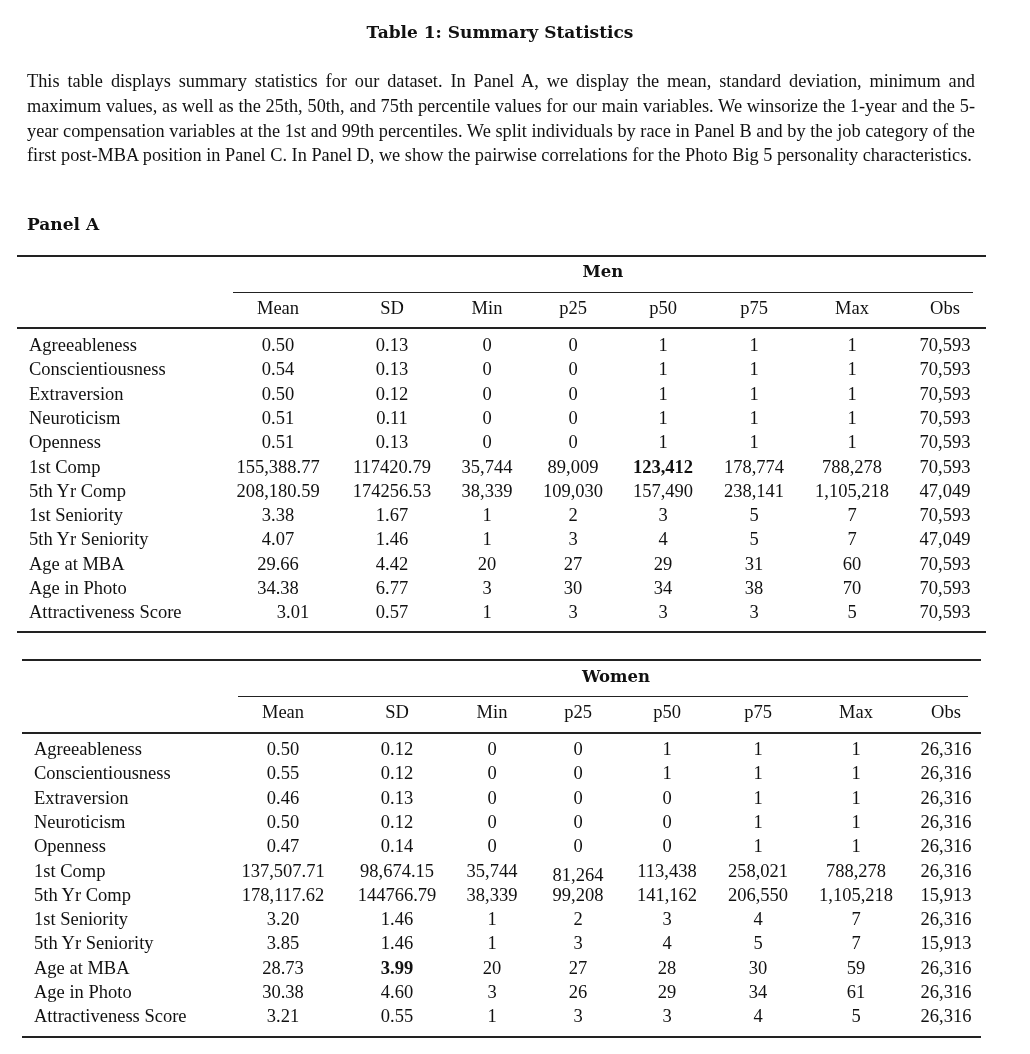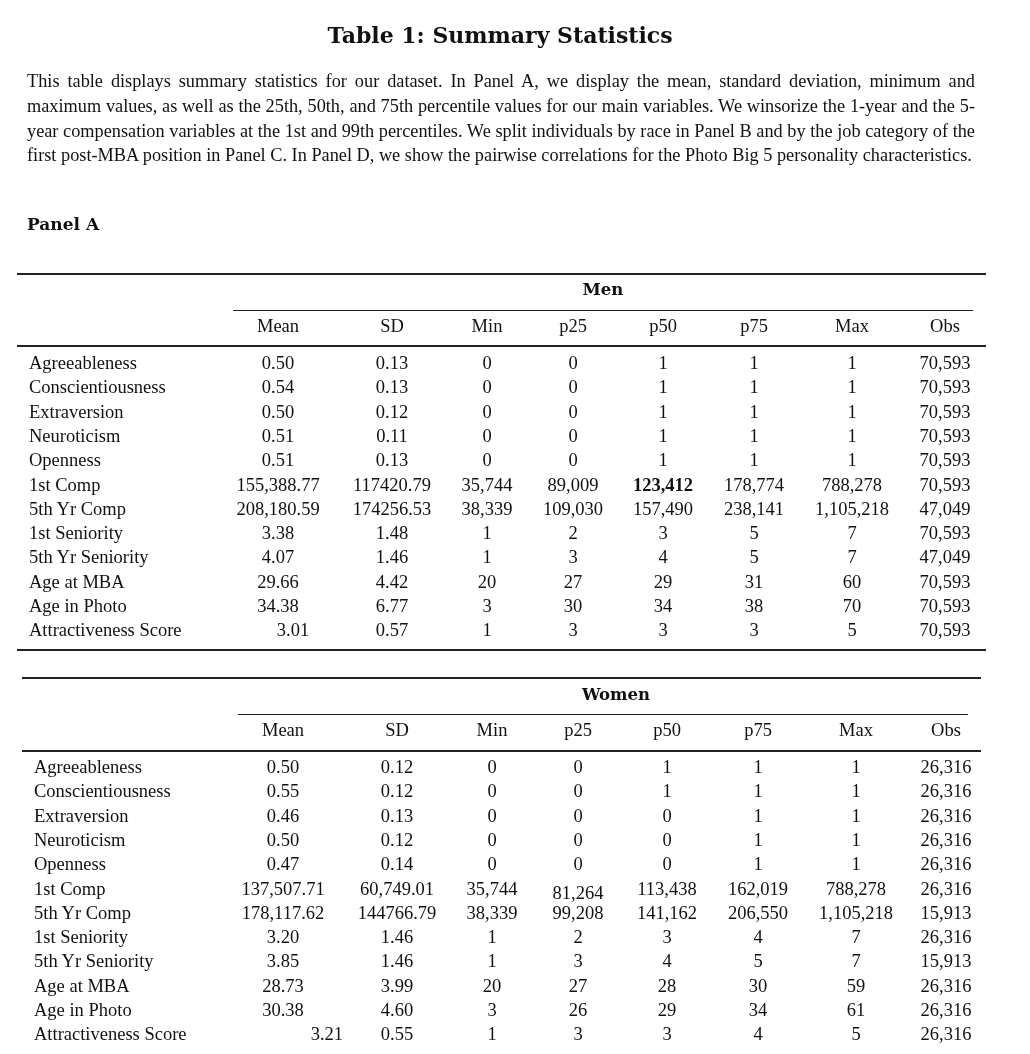--- a/index.html
+++ b/index.html
@@ -3,35 +3,35 @@
 <meta charset="utf-8">
 <style>
   html, body { margin: 0; padding: 0; background: #ffffff; }
   body {
     width: 1030px; height: 1054px; position: relative; overflow: hidden;
     font-family: "DejaVu Serif", "Liberation Serif", serif;
     color: #111;
   }
   .title {
     position: absolute; left: 0; width: 1000px; top: 22px;
-    text-align: center; font-weight: bold; font-size: 22px;
+    text-align: center; font-weight: bold; font-size: 17px;
     font-family: "DejaVu Serif", serif;
   }
   .caption {
     position: absolute; left: 27px; top: 69px; width: 948px;
     font-family: "Liberation Serif", serif; font-size: 18.3px; line-height: 24.8px;
     text-align: justify;
   }
   .panel-label {
     position: absolute; left: 27px; top: 214px;
     font-family: "DejaVu Serif", serif; font-weight: bold; font-size: 17px;
   }
   .tbl {
     position: absolute;
-    font-family: "Liberation Serif", serif; font-size: 18.5px; margin-top: 18px;
+    font-family: "Liberation Serif", serif; font-size: 18.5px;
   }
   .tbl .rule { position: absolute; background: #222; }
   .tbl .group-title {
     position: absolute; font-family: "DejaVu Serif", serif; font-weight: bold; font-size: 16.5px;
     text-align: center;
   }
   .tbl .hdr, .tbl .cell, .tbl .rowlabel { position: absolute; white-space: nowrap; }
   .tbl .hdr { text-align: center; }
   .tbl .cell { text-align: center; }
   .tbl .rowlabel { text-align: left; }
@@ -131,21 +131,21 @@
         <div class="cell" style="top: 0px; left: 410px; width: 120px;">38,339</div>
         <div class="cell" style="top: 0px; left: 496px; width: 120px;">109,030</div>
         <div class="cell" style="top: 0px; left: 586px; width: 120px;">157,490</div>
         <div class="cell" style="top: 0px; left: 677px; width: 120px;">238,141</div>
         <div class="cell" style="top: 0px; left: 775px; width: 120px;">1,105,218</div>
         <div class="cell" style="top: 0px; left: 868px; width: 120px;">47,049</div>
       </div>
       <div style="position: absolute; left: 0px; top: 250.1px; width: 969px; height: 24.3px;">
         <div class="rowlabel" style="left: 12px; top: 0px;">1st Seniority</div>
         <div class="cell" style="top: 0px; left: 201px; width: 120px;">3.38</div>
-        <div class="cell" style="top: 0px; left: 315px; width: 120px;">1.48</div>
+        <div class="cell" style="top: 0px; left: 315px; width: 120px;">1.67</div>
         <div class="cell" style="top: 0px; left: 410px; width: 120px;">1</div>
         <div class="cell" style="top: 0px; left: 496px; width: 120px;">2</div>
         <div class="cell" style="top: 0px; left: 586px; width: 120px;">3</div>
         <div class="cell" style="top: 0px; left: 677px; width: 120px;">5</div>
         <div class="cell" style="top: 0px; left: 775px; width: 120px;">7</div>
         <div class="cell" style="top: 0px; left: 868px; width: 120px;">70,593</div>
       </div>
       <div style="position: absolute; left: 0px; top: 274.4px; width: 969px; height: 24.3px;">
         <div class="rowlabel" style="left: 12px; top: 0px;">5th Yr Seniority</div>
         <div class="cell" style="top: 0px; left: 201px; width: 120px;">4.07</div>
@@ -256,25 +256,25 @@
         <div class="cell" style="top: 0px; left: 410px; width: 120px;">0</div>
         <div class="cell" style="top: 0px; left: 496px; width: 120px;">0</div>
         <div class="cell" style="top: 0px; left: 585px; width: 120px;">0</div>
         <div class="cell" style="top: 0px; left: 676px; width: 120px;">1</div>
         <div class="cell" style="top: 0px; left: 774px; width: 120px;">1</div>
         <div class="cell" style="top: 0px; left: 864px; width: 120px;">26,316</div>
       </div>
       <div style="position: absolute; left: 0px; top: 201.5px; width: 959px; height: 24.3px;">
         <div class="rowlabel" style="left: 12px; top: 0px;">1st Comp</div>
         <div class="cell" style="top: 0px; left: 201px; width: 120px;">137,507.71</div>
-        <div class="cell" style="top: 0px; left: 315px; width: 120px;">60,749.01</div>
+        <div class="cell" style="top: 0px; left: 315px; width: 120px;">98,674.15</div>
         <div class="cell" style="top: 0px; left: 410px; width: 120px;">35,744</div>
         <div class="cell" style="top: 4px; left: 496px; width: 120px;">81,264</div>
         <div class="cell" style="top: 0px; left: 585px; width: 120px;">113,438</div>
-        <div class="cell" style="top: 0px; left: 676px; width: 120px;">162,019</div>
+        <div class="cell" style="top: 0px; left: 676px; width: 120px;">258,021</div>
         <div class="cell" style="top: 0px; left: 774px; width: 120px;">788,278</div>
         <div class="cell" style="top: 0px; left: 864px; width: 120px;">26,316</div>
       </div>
       <div style="position: absolute; left: 0px; top: 225.8px; width: 959px; height: 24.3px;">
         <div class="rowlabel" style="left: 12px; top: 0px;">5th Yr Comp</div>
         <div class="cell" style="top: 0px; left: 201px; width: 120px;">178,117.62</div>
         <div class="cell" style="top: 0px; left: 315px; width: 120px;">144766.79</div>
         <div class="cell" style="top: 0px; left: 410px; width: 120px;">38,339</div>
         <div class="cell" style="top: 0px; left: 496px; width: 120px;">99,208</div>
         <div class="cell" style="top: 0px; left: 585px; width: 120px;">141,162</div>
@@ -300,42 +300,42 @@
         <div class="cell" style="top: 0px; left: 410px; width: 120px;">1</div>
         <div class="cell" style="top: 0px; left: 496px; width: 120px;">3</div>
         <div class="cell" style="top: 0px; left: 585px; width: 120px;">4</div>
         <div class="cell" style="top: 0px; left: 676px; width: 120px;">5</div>
         <div class="cell" style="top: 0px; left: 774px; width: 120px;">7</div>
         <div class="cell" style="top: 0px; left: 864px; width: 120px;">15,913</div>
       </div>
       <div style="position: absolute; left: 0px; top: 298.7px; width: 959px; height: 24.3px;">
         <div class="rowlabel" style="left: 12px; top: 0px;">Age at MBA</div>
         <div class="cell" style="top: 0px; left: 201px; width: 120px;">28.73</div>
-        <div class="cell" style="top: 0px; left: 315px; width: 120px;">3.99</div>
+        <div class="cell" style="top: 0px; left: 315px; width: 120px; font-weight: bold;">3.99</div>
         <div class="cell" style="top: 0px; left: 410px; width: 120px;">20</div>
         <div class="cell" style="top: 0px; left: 496px; width: 120px;">27</div>
         <div class="cell" style="top: 0px; left: 585px; width: 120px;">28</div>
         <div class="cell" style="top: 0px; left: 676px; width: 120px;">30</div>
         <div class="cell" style="top: 0px; left: 774px; width: 120px;">59</div>
         <div class="cell" style="top: 0px; left: 864px; width: 120px;">26,316</div>
       </div>
       <div style="position: absolute; left: 0px; top: 323px; width: 959px; height: 24.3px;">
         <div class="rowlabel" style="left: 12px; top: 0px;">Age in Photo</div>
         <div class="cell" style="top: 0px; left: 201px; width: 120px;">30.38</div>
         <div class="cell" style="top: 0px; left: 315px; width: 120px;">4.60</div>
         <div class="cell" style="top: 0px; left: 410px; width: 120px;">3</div>
         <div class="cell" style="top: 0px; left: 496px; width: 120px;">26</div>
         <div class="cell" style="top: 0px; left: 585px; width: 120px;">29</div>
         <div class="cell" style="top: 0px; left: 676px; width: 120px;">34</div>
         <div class="cell" style="top: 0px; left: 774px; width: 120px;">61</div>
         <div class="cell" style="top: 0px; left: 864px; width: 120px;">26,316</div>
       </div>
       <div style="position: absolute; left: 0px; top: 347.3px; width: 959px; height: 24.3px;">
         <div class="rowlabel" style="left: 12px; top: 0px;">Attractiveness Score</div>
-        <div class="cell" style="top: 0px; left: 201px; width: 120px; text-align: right;">3.21</div>
+        <div class="cell" style="top: 0px; left: 201px; width: 120px;">3.21</div>
         <div class="cell" style="top: 0px; left: 315px; width: 120px;">0.55</div>
         <div class="cell" style="top: 0px; left: 410px; width: 120px;">1</div>
         <div class="cell" style="top: 0px; left: 496px; width: 120px;">3</div>
         <div class="cell" style="top: 0px; left: 585px; width: 120px;">3</div>
         <div class="cell" style="top: 0px; left: 676px; width: 120px;">4</div>
         <div class="cell" style="top: 0px; left: 774px; width: 120px;">5</div>
         <div class="cell" style="top: 0px; left: 864px; width: 120px;">26,316</div>
       </div>
     </div>
   </div>

